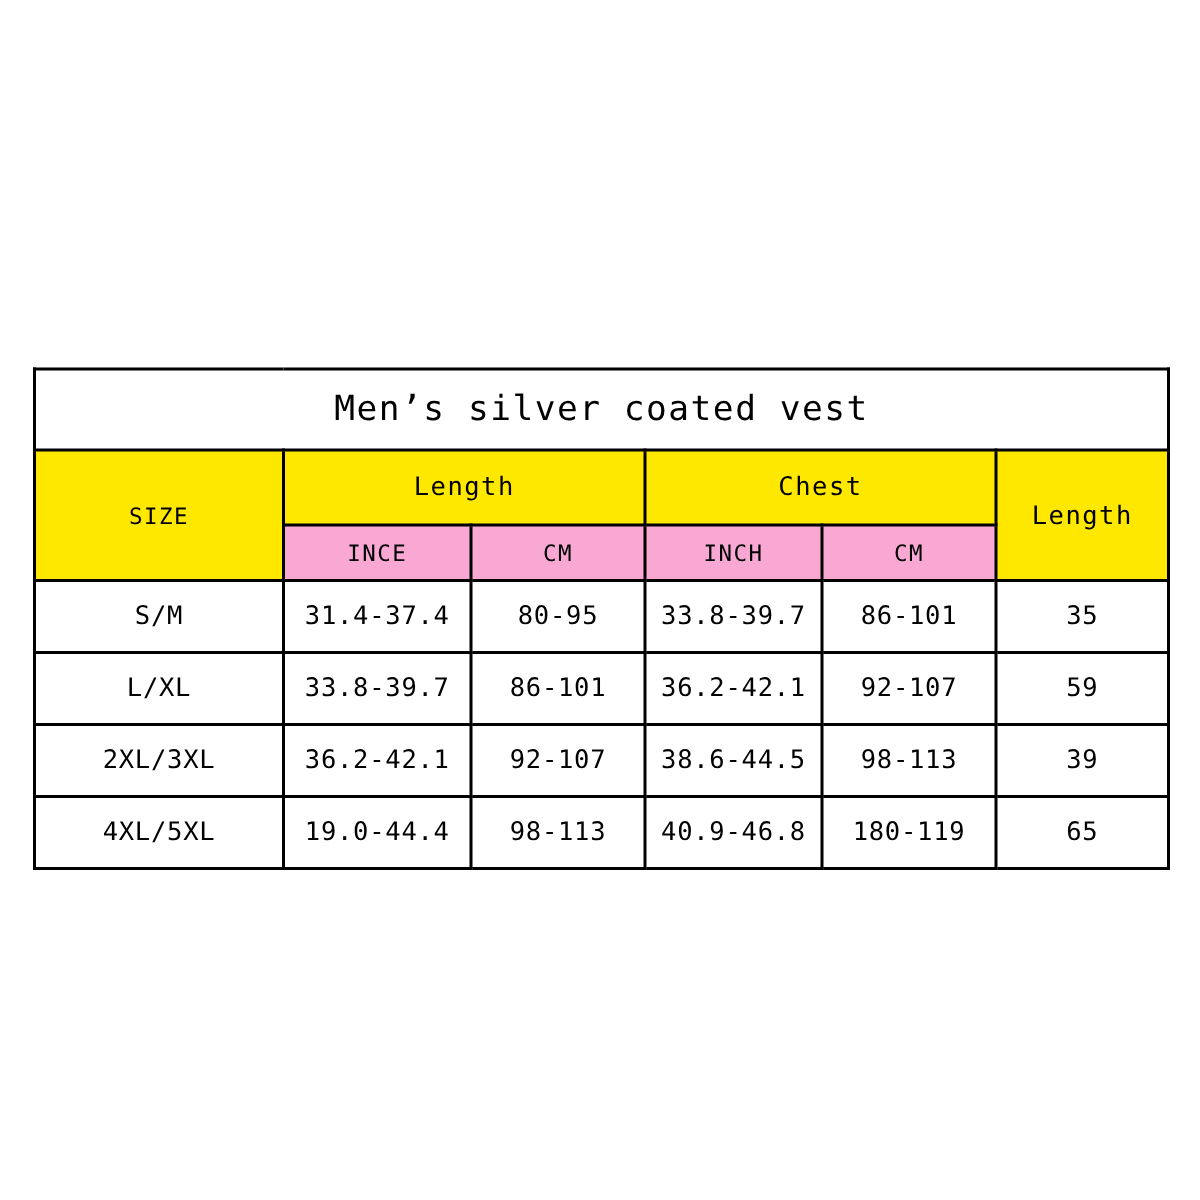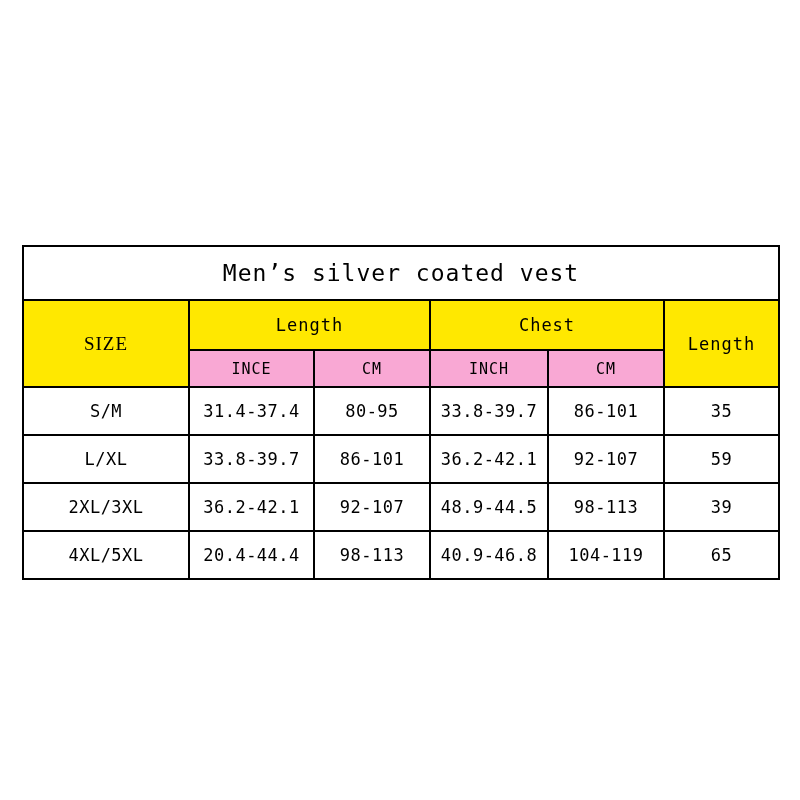--- a/index.html
+++ b/index.html
@@ -50,23 +50,22 @@
 
   
   .hdr {
     background: #ffe800;
     height: 48px;
     font-size: 17px;
     letter-spacing: 1px;
   }
   .hdr-size {
     background: #ffe800;
-    font-size: 19px;
+    font-size: 15px;
     letter-spacing: 1px;
-    font-family: Liberation Serif, serif;
   }
 
   
   .unit {
     height: 35px;
     font-size: 15px;
     letter-spacing: 1px;
     background: #f9a8d4;
   }
 
@@ -133,27 +132,27 @@
         <td>33.8-39.7</td>
         <td>86-101</td>
         <td>36.2-42.1</td>
         <td>92-107</td>
         <td>59</td>
       </tr>
       <tr class="data-row">
         <td class="sizecell">2XL/3XL</td>
         <td>36.2-42.1</td>
         <td>92-107</td>
-        <td>48.9-44.5</td>
+        <td>38.6-44.5</td>
         <td>98-113</td>
         <td>39</td>
       </tr>
       <tr class="data-row">
         <td class="sizecell">4XL/5XL</td>
-        <td>20.4-44.4</td>
+        <td>19.0-44.4</td>
         <td>98-113</td>
         <td>40.9-46.8</td>
-        <td>104-119</td>
+        <td>180-119</td>
         <td>65</td>
       </tr>
     </tbody>
   </table>
 </div>
 
 </body></html>

